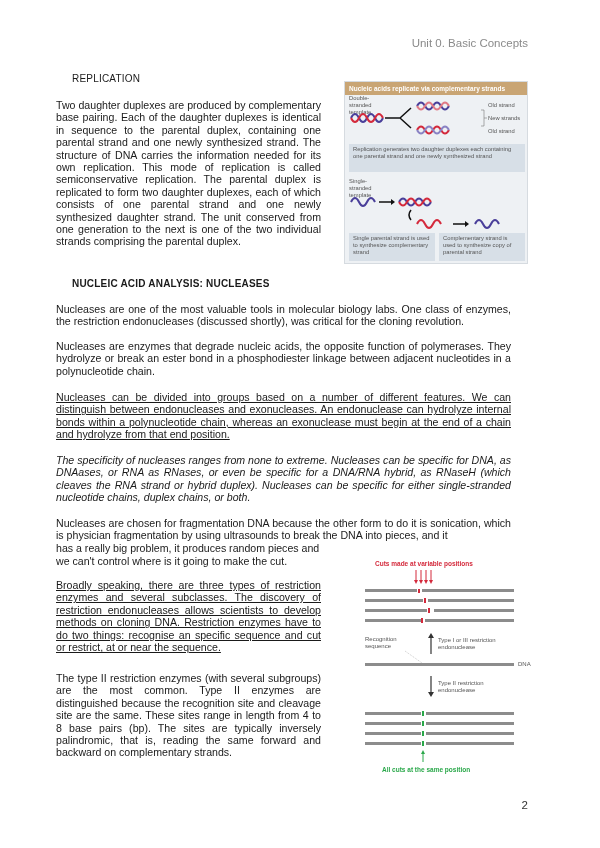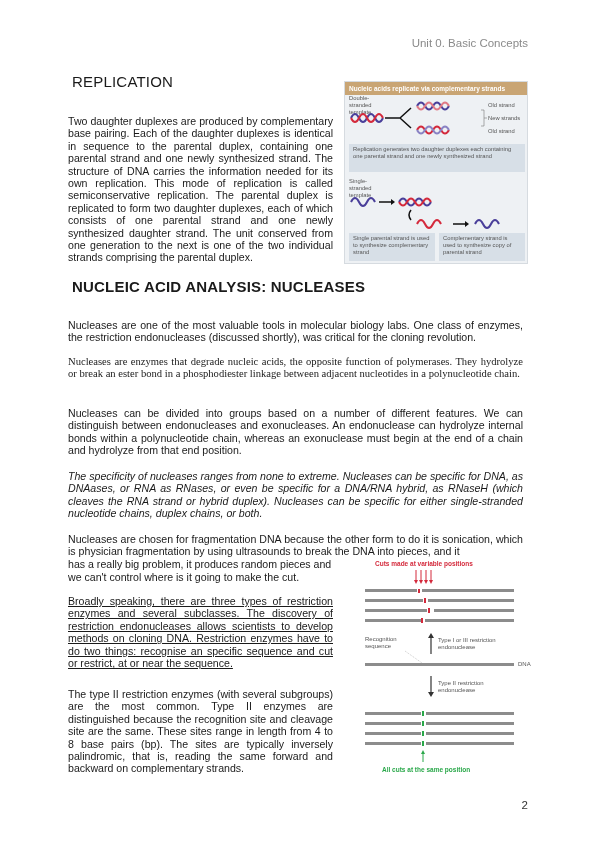--- a/index.html
+++ b/index.html
@@ -1,21 +1,21 @@
 <!DOCTYPE html>
 <html><head>
 <meta charset="utf-8">
 <style>
   html, body { margin:0; padding:0; background:#ffffff; }
   body { width:600px; height:848px; position:relative; overflow:hidden;
          font-family:"Liberation Sans", sans-serif; color:#1a1a1a; }
   .header { position:absolute; right:72px; top:37px; font-size:11.5px; color:#8a8a8a;margin-left:38px; }
   .pagenum { position:absolute; right:72px; top:799px; font-size:11.5px; color:#333; }
-  .h { position:absolute; left:72px; font-size:15px; letter-spacing:0.2px; color:#1a1a1a; }
-  .p { position:absolute; left:68px; font-size:10.6px; line-height:12.4px; text-align:justify; color:#1a1a1a;margin-top:16px; }
+  .h { position:absolute; left:72px; font-size:10px; letter-spacing:0.2px; color:#1a1a1a; }
+  .p { position:absolute; left:56px; font-size:10.6px; line-height:12.4px; text-align:justify; color:#1a1a1a; }
   .p.narrow { width:265px; }
   .p.wide { width:455px; }
   .fig1 { position:absolute; left:344px; top:81px; width:184px; height:183px; background:#eef1f4; border:1px solid #d6dbe0; box-sizing:border-box; }
   .fig1 .title { background:#c9a574; color:#fff; font-size:6.5px; font-weight:bold; padding:2px 4px; height:9px; line-height:9px; }
   .fig1 .lab { position:absolute; font-size:5.8px; color:#555; line-height:7px; }
   .fig1 .box { position:absolute; background:#d7dfe7; font-size:5.8px; color:#555; line-height:7px; padding:2px 4px; box-sizing:border-box; }
   .fig2 { position:absolute; left:360px; top:556px; width:180px; height:240px; }
   .fig2 .lab { position:absolute; font-size:6px; color:#555; line-height:7px; }
   .fig2 .red { color:#d42a3c; font-weight:bold; font-size:6.5px; }
   .fig2 .green { color:#2aa84a; font-weight:bold; font-size:6.5px; }
@@ -59,22 +59,22 @@
   <div class="lab" style="left:143px;top:33px;">New strands</div>
   <div class="lab" style="left:143px;top:46px;">Old strand</div>
   <div class="box" style="left:4px;top:62px;width:176px;height:28px;">Replication generates two daughter duplexes each containing one parental strand and one newly synthesized strand</div>
   <div class="lab" style="left:4px;top:96px;width:40px;">Single-stranded template</div>
   <div class="box" style="left:4px;top:151px;width:86px;height:28px;">Single parental strand is used to synthesize complementary strand</div>
   <div class="box" style="left:94px;top:151px;width:86px;height:28px;">Complementary strand is used to synthesize copy of parental strand</div>
 </div>
 
 <div class="h" style="top:278px;font-weight:bold;">NUCLEIC ACID ANALYSIS: NUCLEASES</div>
 <div class="p wide" style="top:303px;">Nucleases are one of the most valuable tools in molecular biology labs. One class of enzymes, the restriction endonucleases (discussed shortly), was critical for the cloning revolution.</div>
-<div class="p wide" style="top:340px;font-family:Liberation Serif, serif;">Nucleases are enzymes that degrade nucleic acids, the opposite function of polymerases. They hydrolyze or break an ester bond in a phosphodiester linkage between adjacent nucleotides in a polynucleotide chain.</div>
-<div class="p wide" style="top:391px;">Nucleases can be divided into groups based on a number of different features. We can distinguish between endonucleases and exonucleases. An endonuclease can hydrolyze internal bonds within a polynucleotide chain, whereas an exonuclease must begin at the end of a chain and hydrolyze from that end position.</div>
+<div class="p wide" style="top:340px;">Nucleases are enzymes that degrade nucleic acids, the opposite function of polymerases. They hydrolyze or break an ester bond in a phosphodiester linkage between adjacent nucleotides in a polynucleotide chain.</div>
+<div class="p wide" style="top:391px;text-decoration:underline;">Nucleases can be divided into groups based on a number of different features. We can distinguish between endonucleases and exonucleases. An endonuclease can hydrolyze internal bonds within a polynucleotide chain, whereas an exonuclease must begin at the end of a chain and hydrolyze from that end position.</div>
 <div class="p wide" style="top:454px;font-style:italic;">The specificity of nucleases ranges from none to extreme. Nucleases can be specific for DNA, as DNAases, or RNA as RNases, or even be specific for a DNA/RNA hybrid, as RNaseH (which cleaves the RNA strand or hybrid duplex). Nucleases can be specific for either single-stranded nucleotide chains, duplex chains, or both.</div>
 <div class="p wide" style="top:517px;">Nucleases are chosen for fragmentation DNA because the other form to do it is sonication, which is physician fragmentation by using ultrasounds to break the DNA into pieces, and it</div>
 <div class="p" style="top:542px;text-align:right;">has a really big problem, it produces random pieces and</div>
 <div class="p" style="top:555px;text-align:right;">we can't control where is it going to make the cut.</div>
 <div class="p narrow" style="top:579px;text-decoration:underline;">Broadly speaking, there are three types of restriction enzymes and several subclasses. The discovery of restriction endonucleases allows scientists to develop methods on cloning DNA. Restriction enzymes have to do two things: recognise an specific sequence and cut or restrict, at or near the sequence.</div>
 <div class="p narrow" style="top:672px;">The type II restriction enzymes (with several subgroups) are the most common. Type II enzymes are distinguished because the recognition site and cleavage site are the same. These sites range in length from 4 to 8 base pairs (bp). The sites are typically inversely palindromic, that is, reading the same forward and backward on complementary strands.</div>
 
 <div class="fig2">
   <div class="lab red" style="left:15px;top:4px;">Cuts made at variable positions</div>
   <svg style="position:absolute;left:0;top:0" width="180" height="240">

